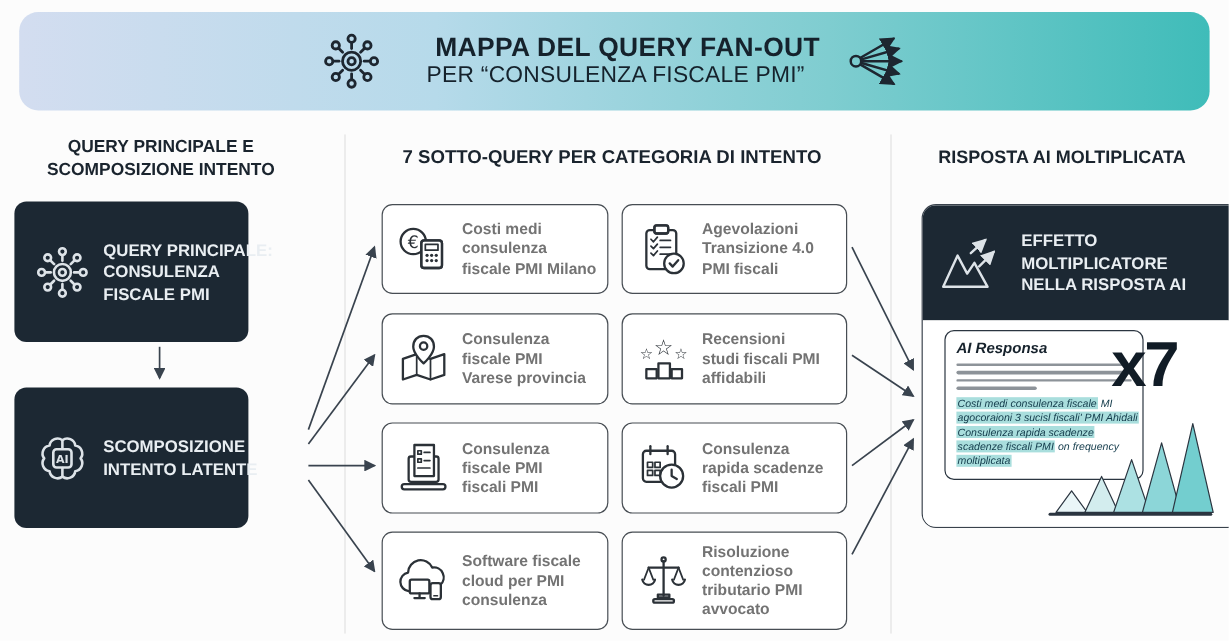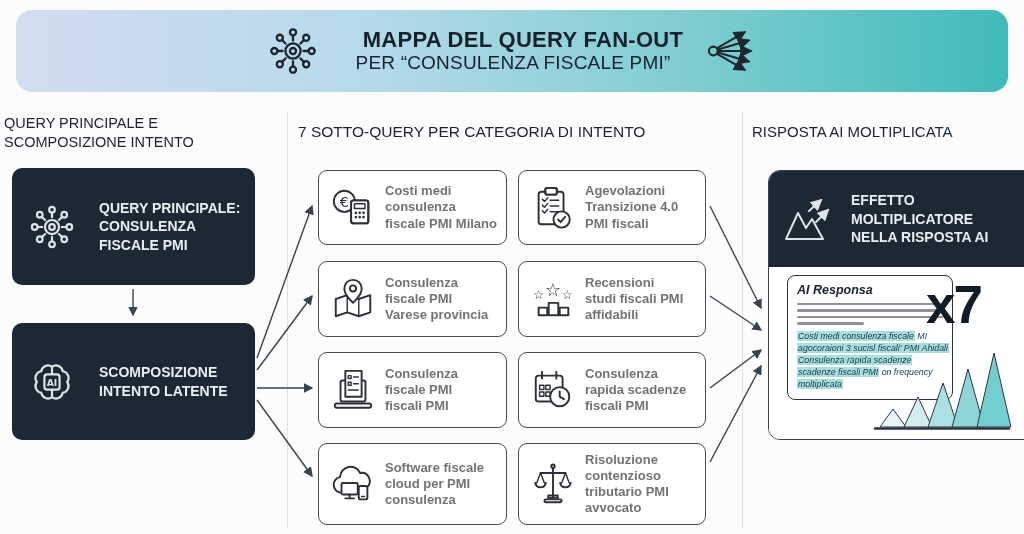--- a/index.html
+++ b/index.html
@@ -9,30 +9,30 @@
   
   .banner{position:absolute;left:16px;top:10px;width:992px;height:82px;border-radius:16px;
           background:linear-gradient(90deg,#d3ddf0 0%,#b6daea 35%,#7fcdd0 68%,#3fbcb9 100%);
           display:flex;align-items:center;justify-content:center;gap:22px;}
   .banner-text{text-align:center;color:#15222c;}
   .banner-title{font-size:22px;font-weight:bold;letter-spacing:.3px;line-height:1.15;margin-left:20px;}
   .banner-subtitle{font-size:19px;font-weight:normal;letter-spacing:.2px;line-height:1.2;}
   .banner .icon{color:#1d2630;}
 
   
-  .col-heading{position:absolute;font-weight:normal;color:#1a242e;line-height:1.3;}
+  .col-heading{position:absolute;font-weight:bold;text-align:center;color:#1a242e;line-height:1.3;}
   .h-left{left:4px;top:114px;width:260px;font-size:14.5px;}
   .h-mid{left:298px;top:122px;width:424px;font-size:15.5px;}
   .h-right{left:752px;top:122px;width:266px;font-size:15px;}
   .divider{position:absolute;top:112px;height:416px;width:1px;background:#e2e2e2;}
   .d1{left:287px;} .d2{left:742px;}
 
   
-  .dark-node{position:absolute;left:12px;width:243px;height:117px;border-radius:10px;
-             background:#1c2833;display:flex;align-items:center;gap:21px;padding:0 14px;
+  .dark-node{position:absolute;left:12px;width:195px;height:117px;border-radius:10px;
+             background:#1c2833;display:flex;align-items:center;gap:8px;padding:0 14px;
              box-sizing:border-box;color:#dde3e8;}
   .node1{top:168px;} .node2{top:323px;}
   .node-label{font-size:14px;font-weight:bold;line-height:1.32;color:#e9eef2;white-space:nowrap;}
 
   
   .qbox{position:absolute;background:#ffffff;border:1.6px solid #474d53;border-radius:9px;
         display:flex;align-items:center;gap:9px;padding:0 8px 0 11px;box-sizing:border-box;
         color:#2b3137;}
   .qa{left:318px;width:189px;} .qb{left:518px;width:188px;}
   .r1{top:170px;height:75px;} .r2{top:261px;height:76px;}

